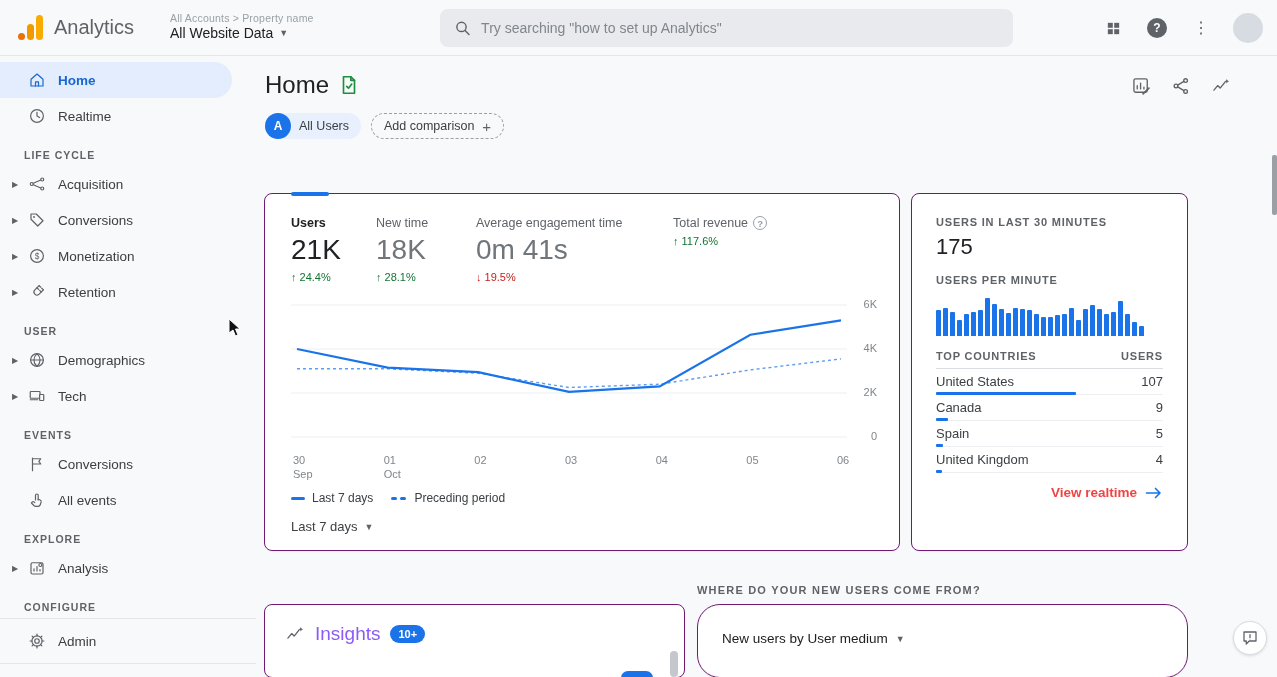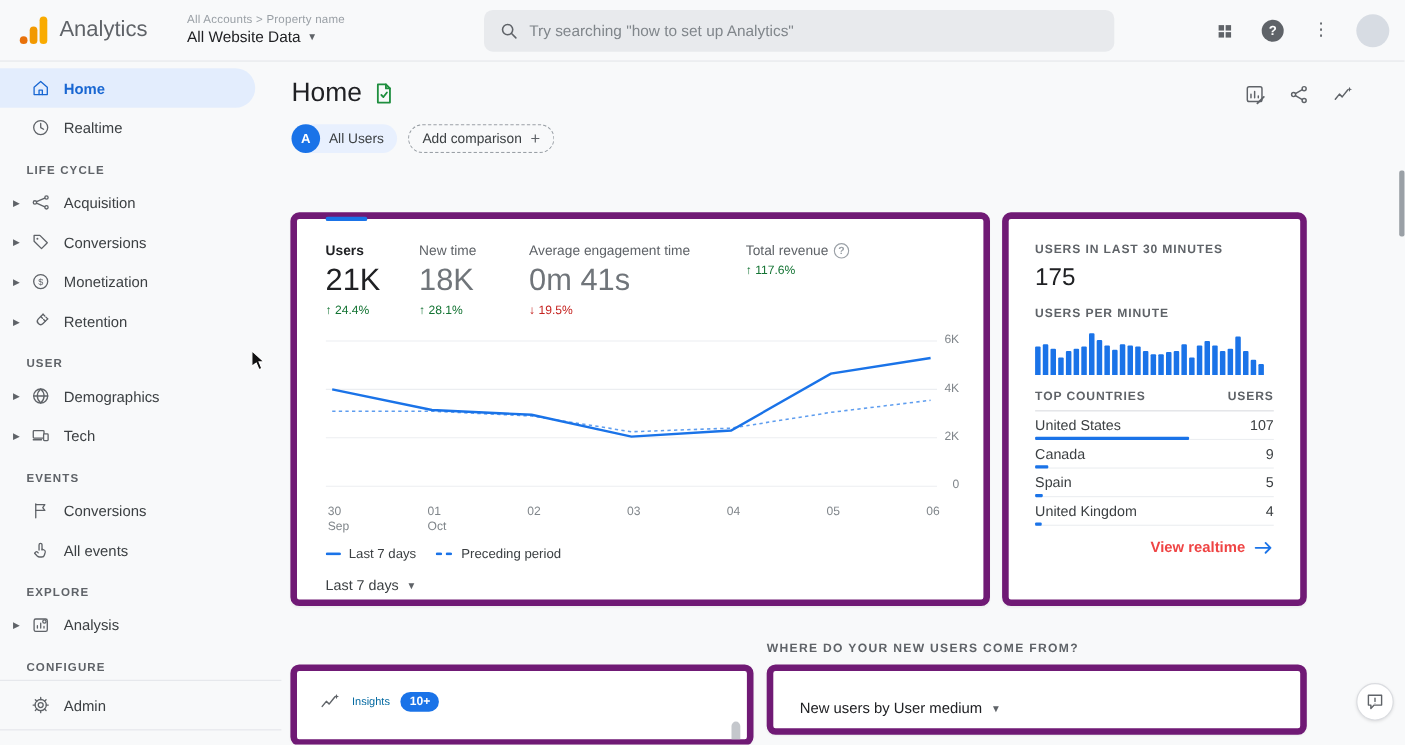--- a/index.html
+++ b/index.html
@@ -53,21 +53,21 @@
 
   .chips-row { position:absolute; top:57px; left:9px; display:flex; align-items:center; gap:10px; }
   .chip-all-users { display:flex; align-items:center; height:26px; background:#e8f0fe; border-radius:13px; padding-right:12px; cursor:pointer; }
   .chip-avatar { width:26px; height:26px; border-radius:50%; background:#1a73e8; color:#fff; font-size:12px; font-weight:bold;
                  display:flex; align-items:center; justify-content:center; }
   .chip-all-users .chip-label { font-size:12.5px; color:#3c4043; margin-left:8px; }
   .chip-add { display:flex; align-items:center; height:26px; border:1px dashed #9aa0a6; border-radius:13px;
               padding:0 12px; gap:8px; font-size:12.5px; color:#3c4043; cursor:pointer; }
   .chip-add .plus { font-size:15px; color:#5f6368; }
 
-  .card { position:absolute; background:#fff; border:6px solid #701a75; border-radius:8px; box-shadow:0 1px 2px rgba(0,0,0,.04); }
+  .card { position:absolute; background:#fff; border:1px solid #701a75; border-radius:8px; box-shadow:0 1px 2px rgba(0,0,0,.04); }
   .overview-card { top:137px; left:8px; width:636px; height:358px; }
   .tab-indicator { position:absolute; top:-2px; left:26px; width:38px; height:4px; border-radius:2px; background:#1a73e8; }
 
   .metrics-row { display:flex; padding:22px 26px 0 26px; gap:0; }
   .metric { cursor:pointer; }
   .metric .m-label { font-size:12.5px; color:#5f6368; display:flex; align-items:center; gap:5px; }
   .metric .m-value { font-size:28px; color:#70757a; margin-top:4px; font-weight:400; }
   .metric.first .m-label { color:#202124; font-weight:bold; }
   .metric.first .m-value { color:#202124; }
   .metric .m-delta { font-size:11px; margin-top:5px; }
@@ -97,25 +97,25 @@
   .ct-header { display:flex; justify-content:space-between; margin-top:14px; padding-bottom:6px; border-bottom:1px solid #dadce0; }
   .country-row { position:relative; height:26px; display:flex; justify-content:space-between; align-items:center;
                  border-bottom:1px solid #eceef1; font-size:13px; color:#3c4043; }
   .cbar { position:absolute; left:0; bottom:-1px; height:3px; background:#1a73e8; border-radius:1px; }
   .rt-link { display:flex; justify-content:flex-end; align-items:center; gap:8px; margin-top:12px;
              color:#ef4444; font-size:13.5px; font-weight:bold; cursor:pointer; }
 
   .question { position:absolute; top:528px; left:441px; font-size:11px; letter-spacing:1.2px; color:#5f6368; font-weight:bold; }
   .insights-card { top:548px; left:8px; width:421px; height:74px; padding:18px 20px; overflow:hidden; }
   .insights-head { display:flex; align-items:center; gap:10px; }
-  .insights-label { font-size:10px; color:#0369a1; }
+  .insights-label { font-size:19px; color:#8b5cf6; }
   .badge { background:#1a73e8; color:#fff; font-size:11px; font-weight:bold; border-radius:10px; padding:3px 8px; }
   .mini-scroll { position:absolute; right:6px; top:46px; width:8px; height:26px; background:#c4c7cc; border-radius:4px; }
   .partial-pill { position:absolute; left:356px; top:66px; width:32px; height:14px; background:#1a73e8; border-radius:7px; }
-  .medium-card { top:548px; left:441px; width:491px; height:64px; padding:26px 24px; overflow:hidden; }
+  .medium-card { top:548px; left:441px; width:491px; height:74px; padding:26px 24px; overflow:hidden;border-radius:23px; }
   .medium-select { display:flex; align-items:center; gap:8px; font-size:13.5px; color:#202124; cursor:pointer; }
 
   .feedback-btn { position:absolute; left:977px; top:565px; width:34px; height:34px; border-radius:50%;
                   background:#fff; border:1px solid #dadce0; box-shadow:0 1px 3px rgba(0,0,0,.12);
                   display:flex; align-items:center; justify-content:center; cursor:pointer; }
 
   .v-scrollbar { position:absolute; right:0; top:155px; width:5px; height:60px; background:#9aa0a6; border-radius:2px; z-index:9; cursor:pointer; }
   .cursor { position:absolute; left:228px; top:318px; z-index:99; pointer-events:none; }
 </style>
 </head>

